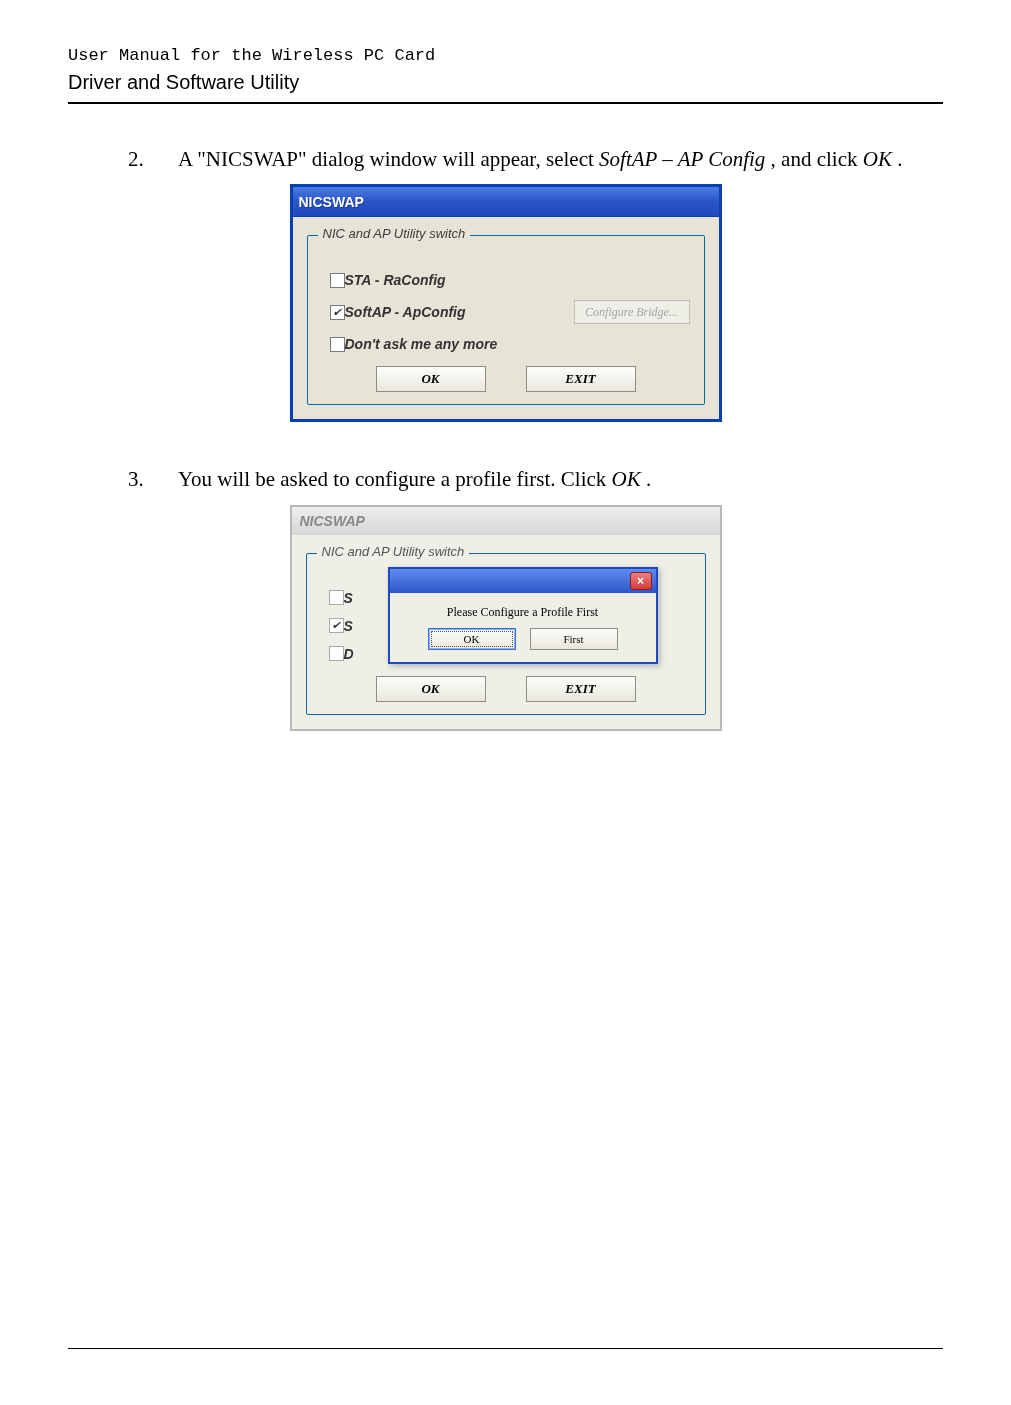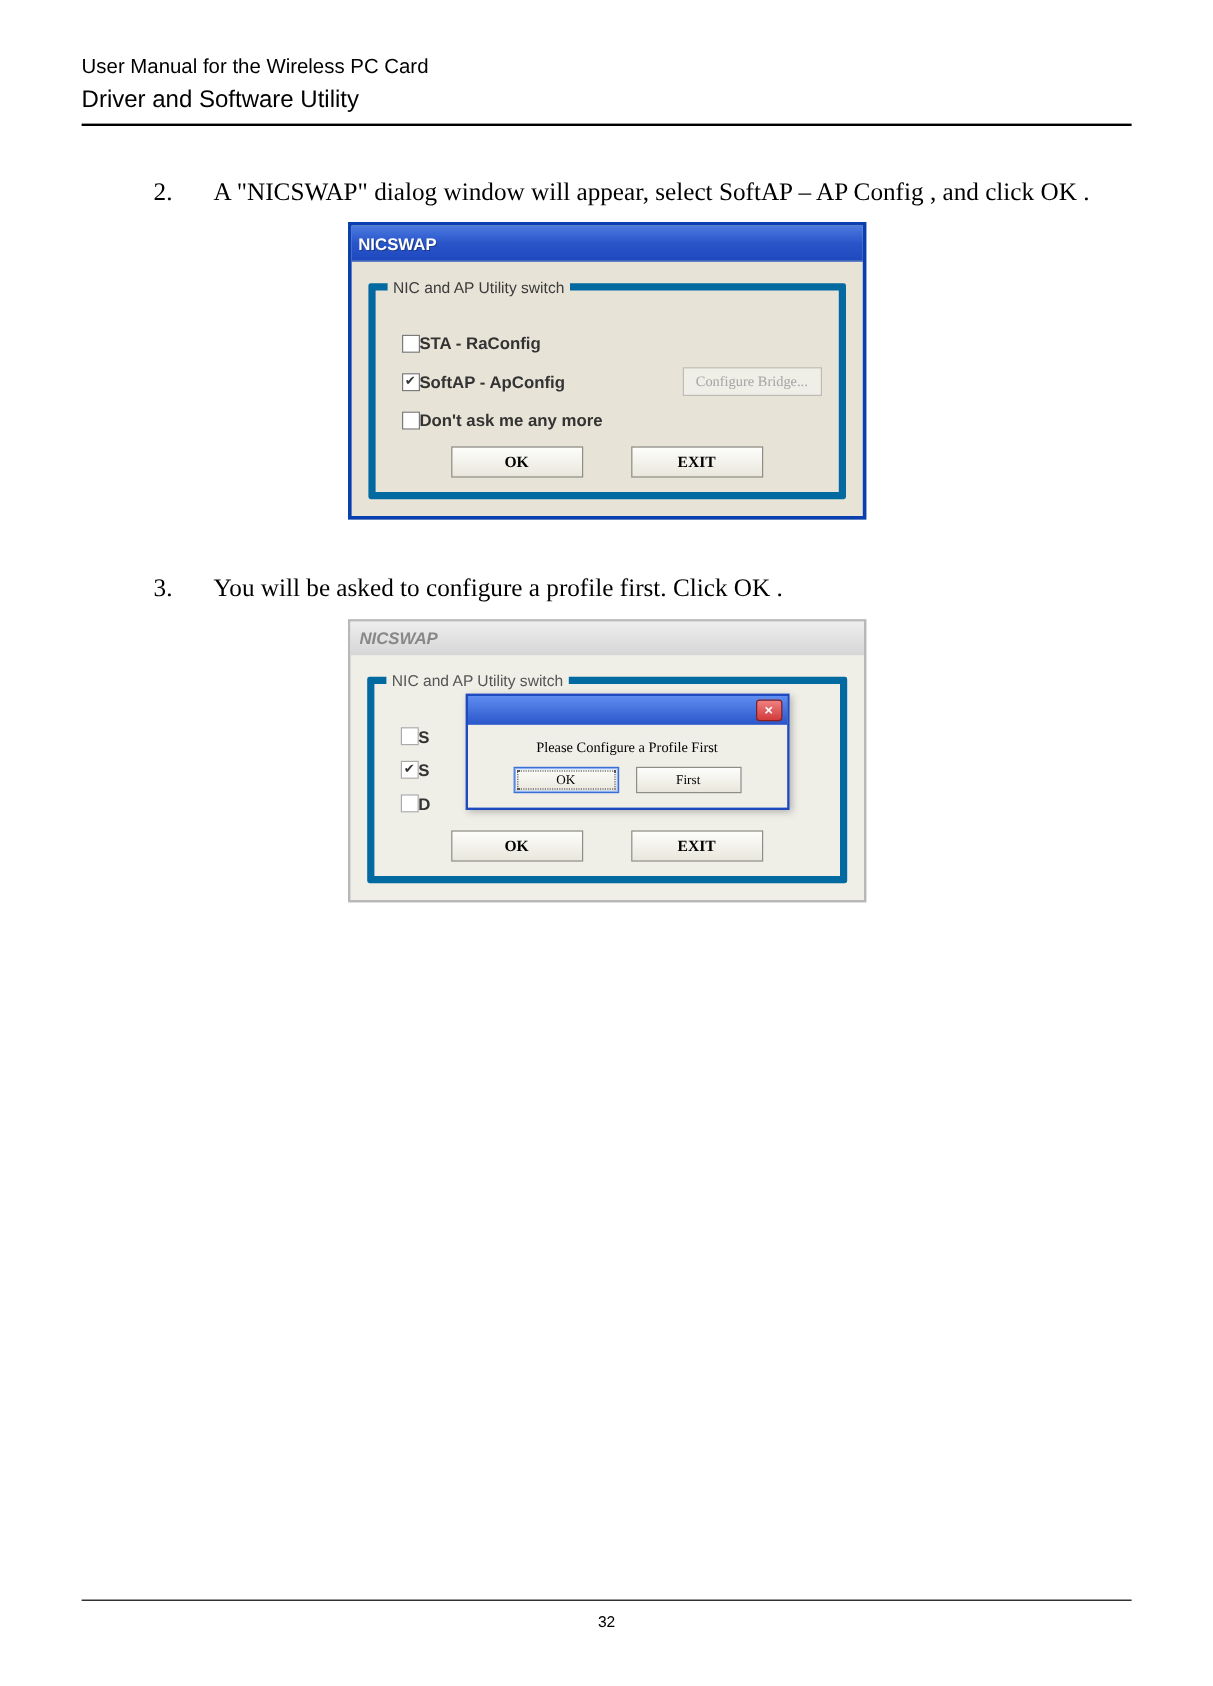--- a/index.html
+++ b/index.html
@@ -6,46 +6,47 @@
     body {
       width: 1011px;
       height: 1405px;
       background: #fff;
       font-family: "Times New Roman", serif;
       font-size: 19px;
       color: #000;
       position: relative;
       padding: 46px 68px 0 68px;
     }
-    .header-line1 { font-family: Liberation Sans, sans-serif; font-size: 17px; }
+    .header-line1 { font-family: Liberation Mono, monospace; font-size: 17px; }
     .header-line2 { font-family: Arial, sans-serif; font-size: 20px; margin-top: 6px; }
     .hr-top { border: none; border-top: 2px solid #000; margin-top: 8px; }
     .step { margin-left: 60px; margin-top: 40px; display: flex; gap: 28px; line-height: 1.45; font-size: 21px; }
     .step-num { min-width: 22px; }
     .step-body { flex: 1; }
-    .italic { }
+    .italic { font-style: italic; }
     .fig-wrap { text-align: center; margin-top: 10px; }
 
     
     .dlg1 {
       width: 432px; margin: 0 auto; border: 3px solid #0a3fb0;
       background: #e7e3d6; font-family: Tahoma, Arial, sans-serif;
     }
     .dlg1-titlebar {
       height: 30px;
       background: linear-gradient(#4a7be0, #2a55c9 50%, #1f49bf);
       border-bottom: 1px solid #0a3fb0;
       color: #fff; font-size: 14px; font-weight: bold;
       display: flex; align-items: center; padding-left: 6px;
       text-shadow: 1px 1px 0 rgba(0,0,0,.3);
     }
     .dlg1-body { padding: 18px 14px 14px 14px; }
     .gb {
-      border: 6px solid #0369a1; border-radius: 2px; position: relative;
+      border: 1px solid #0369a1; border-radius: 2px; position: relative;
       padding: 24px 14px 12px 14px;
+      font-style: italic;
     }
     .gb-legend {
       position: absolute; top: -10px; left: 10px; background: #e7e3d6;
       font-size: 13px; color: #3c3c3c; padding: 0 5px; font-family: Tahoma, sans-serif;
     }
     .opt-row { display: flex; align-items: center; gap: 0; margin: 12px 0 12px 8px; }
     .cb { width: 15px; height: 15px; border: 1px solid #7a7a7a; background: #fff; display:inline-flex;align-items:center;justify-content:center; font-size:12px; line-height:1;}
     .cb.checked::after { content:"✔"; font-size: 11px; color:#333; }
     .opt-label { font-size: 14px; font-family: Tahoma, sans-serif; font-weight: bold; color:#333;}
     .cfg-btn {
@@ -202,14 +203,13 @@
       <div class="popup-btnrow">
         <div class="popup-btn default">OK</div>
         <div class="popup-btn">First</div>
       </div>
     </div>
   </div>
 </div>
 
 <div class="footer">
   <hr class="hr-bot">
-  <div class="pagenum">32</div>
 </div>
 
 </body></html>

